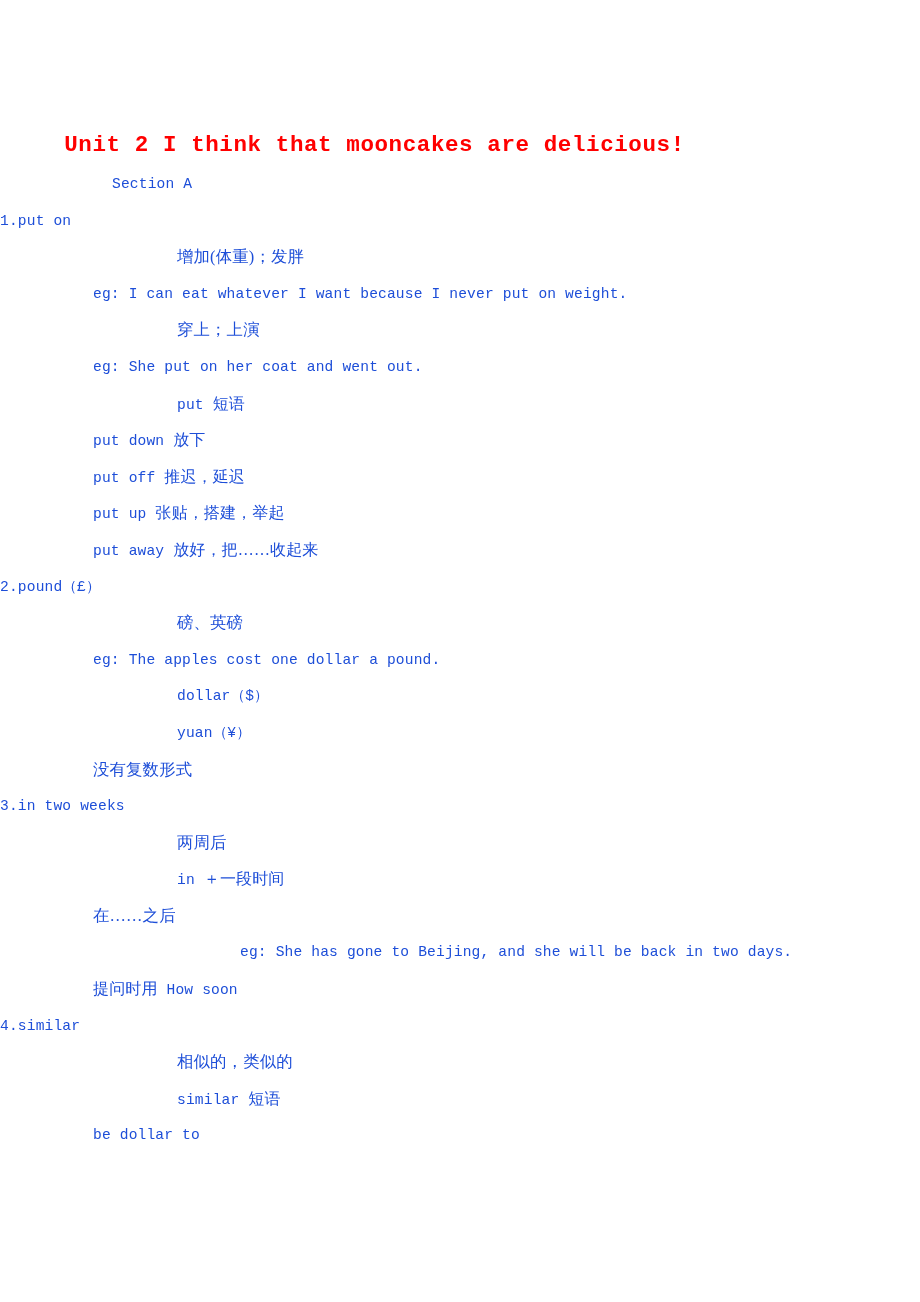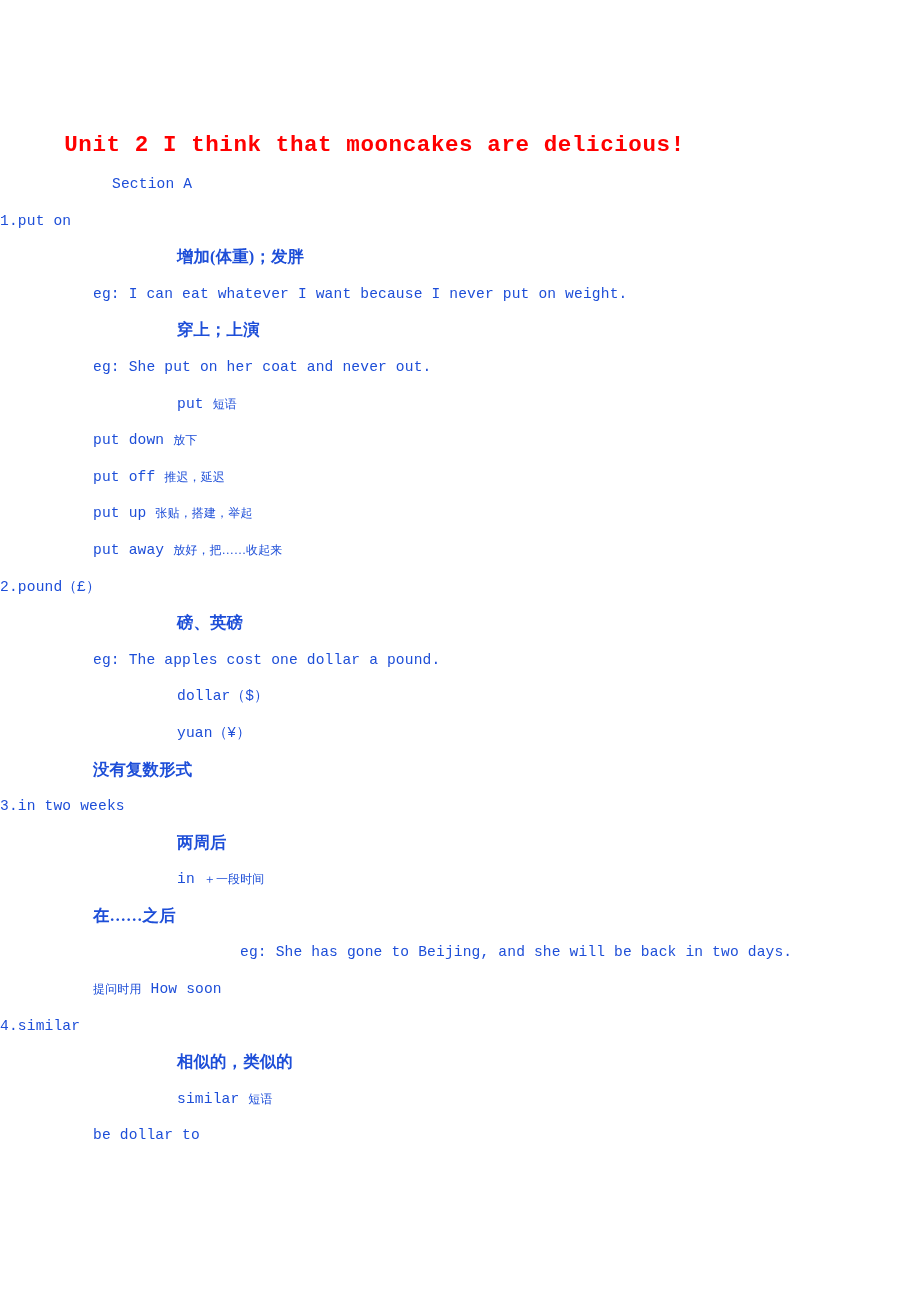--- a/index.html
+++ b/index.html
@@ -55,43 +55,42 @@
   .ind-0 { padding-left: 112px; }
   .ind-1 { }
   .ind-2 { padding-left: 177px; }
   .ind-3 { padding-left: 93px; }
   .ind-4 { padding-left: 240px; }
 
   
   .cjk {
     font-family: "Liberation Serif", "DejaVu Serif", serif;
     font-size: 16.4px;
-    font-weight: bold;
   }
   
   .mix .han {
     font-family: "Liberation Serif", "DejaVu Serif", serif;
-    font-size: 12px;
+    font-size: 16px;
   }
 </style>
 </head>
 <body>
 
 <div class="page">
 
   <h1 class="doc-title">Unit 2 I think that mooncakes are delicious!</h1>
 
   <div class="body-outline">
     <div class="line ind-0">Section A</div>
     <div id="entries-root">
         <div class="line ind-1">1.put on</div>
         <div class="line ind-2 cjk">增加(体重)；发胖</div>
         <div class="line ind-3">eg: I can eat whatever I want because I never put on weight.</div>
         <div class="line ind-2 cjk">穿上；上演</div>
-        <div class="line ind-3">eg: She put on her coat and never out.</div>
+        <div class="line ind-3">eg: She put on her coat and went out.</div>
         <div class="line ind-2 mix">put <span class="han">短语</span></div>
         <div class="line ind-3 mix">put down <span class="han">放下</span></div>
         <div class="line ind-3 mix">put off <span class="han">推迟，延迟</span></div>
         <div class="line ind-3 mix">put up <span class="han">张贴，搭建，举起</span></div>
         <div class="line ind-3 mix">put away <span class="han">放好，把……收起来</span></div>
         <div class="line ind-1">2.pound（£）</div>
         <div class="line ind-2 cjk">磅、英磅</div>
         <div class="line ind-3">eg: The apples cost one dollar a pound.</div>
         <div class="line ind-2">dollar（$）</div>
         <div class="line ind-2">yuan（¥）</div>

